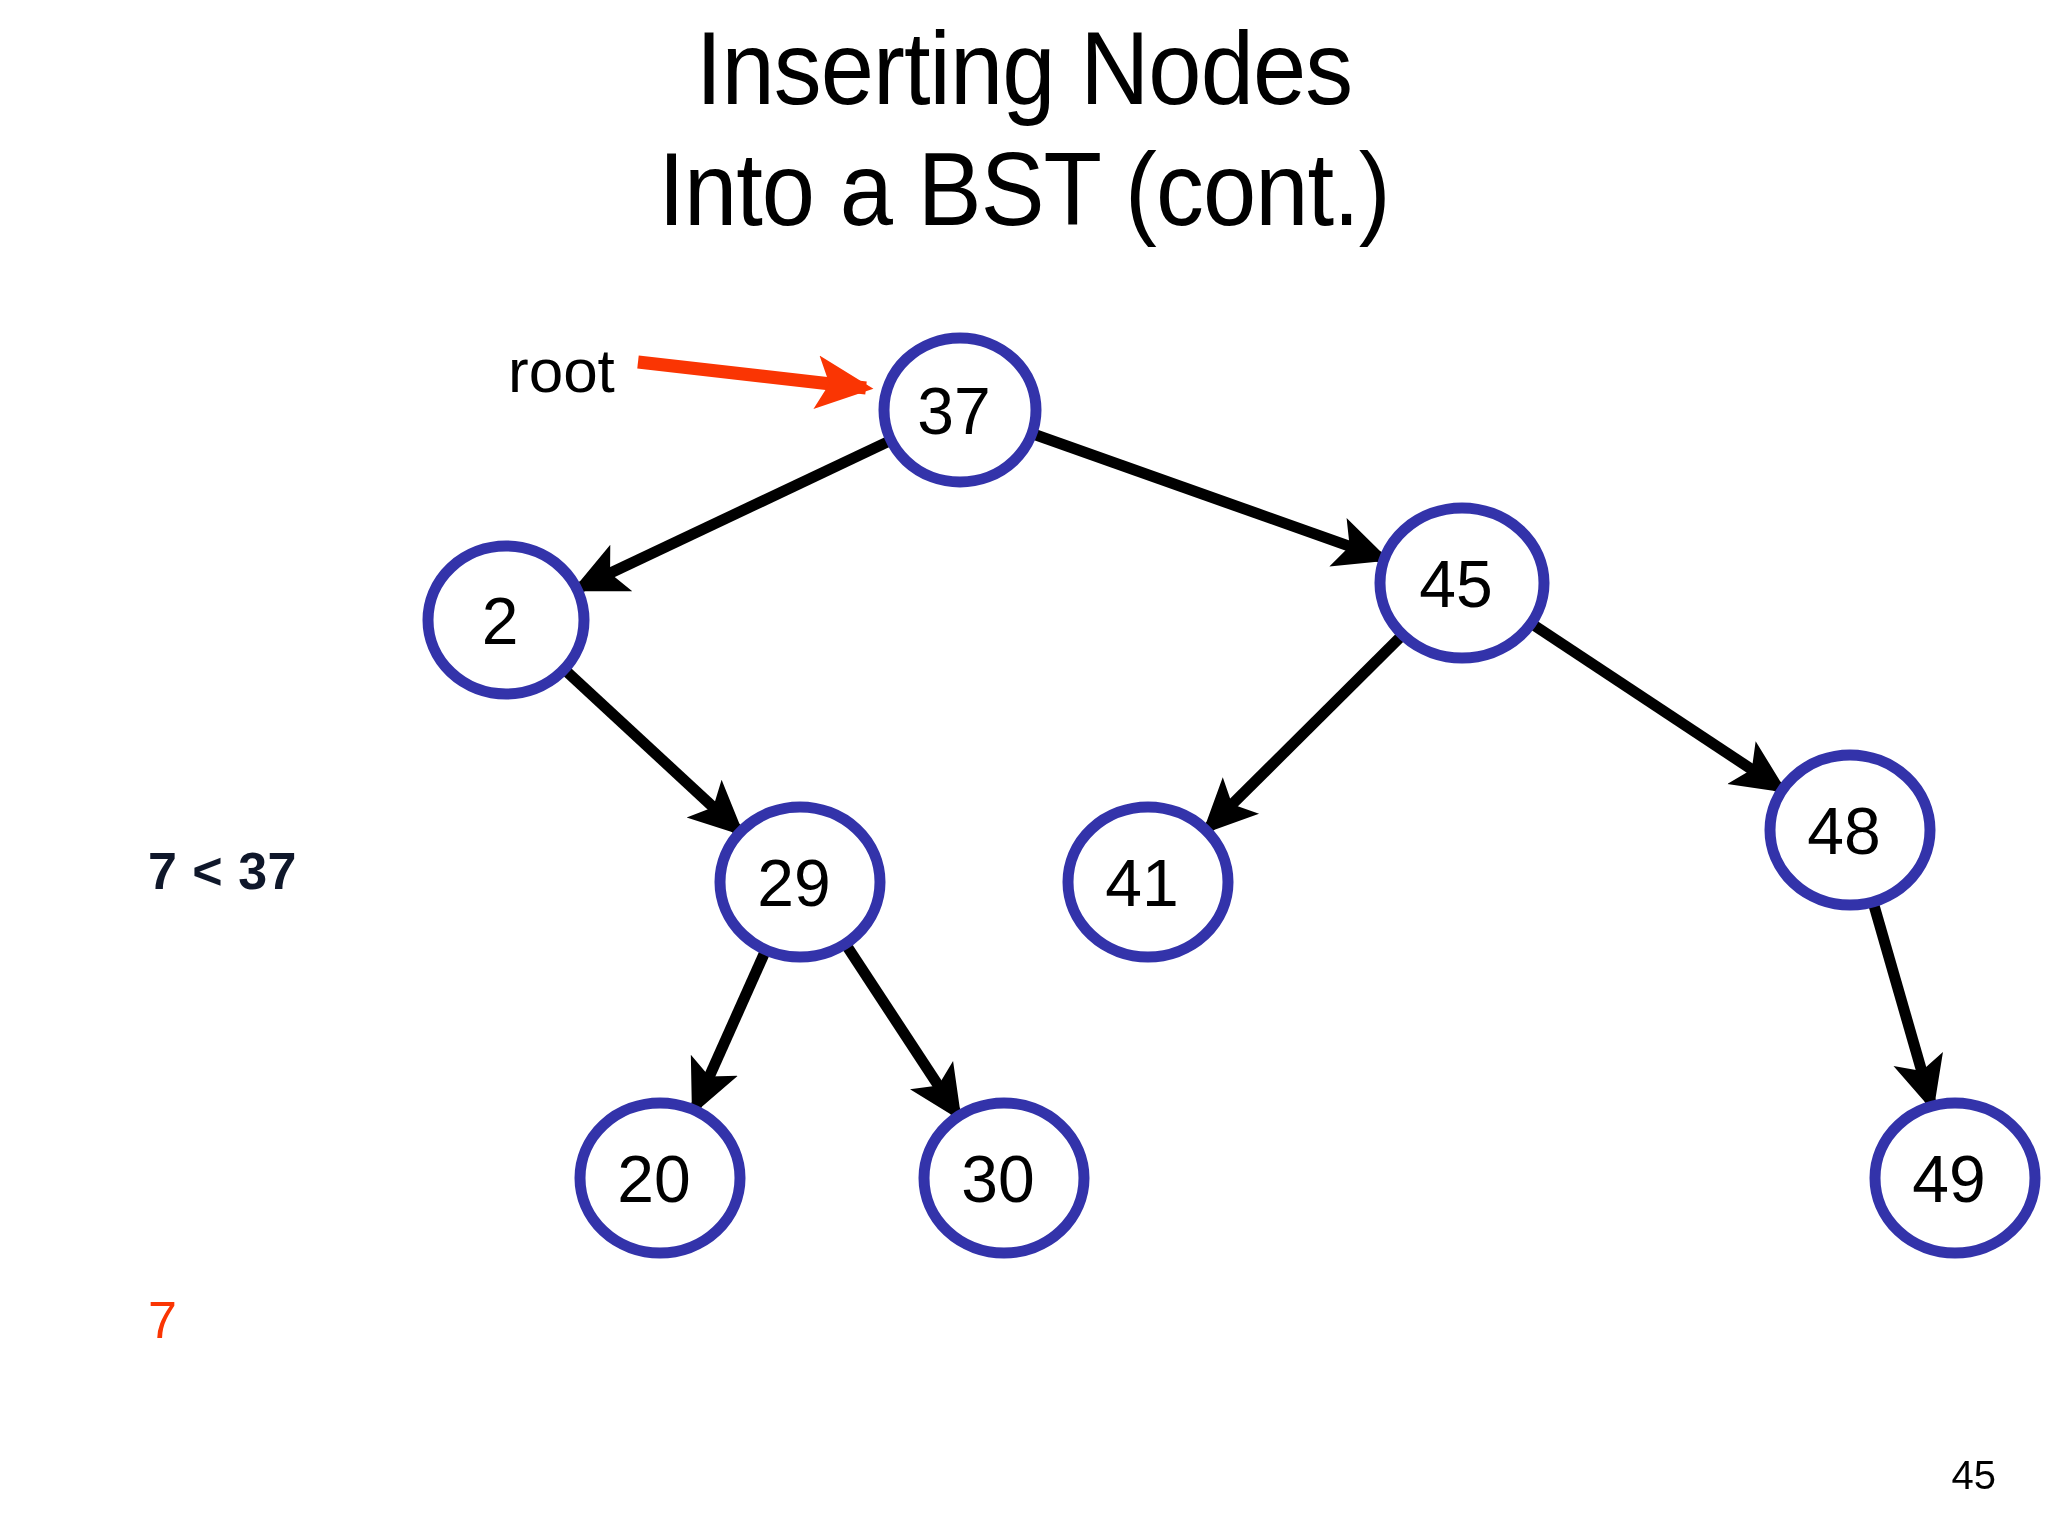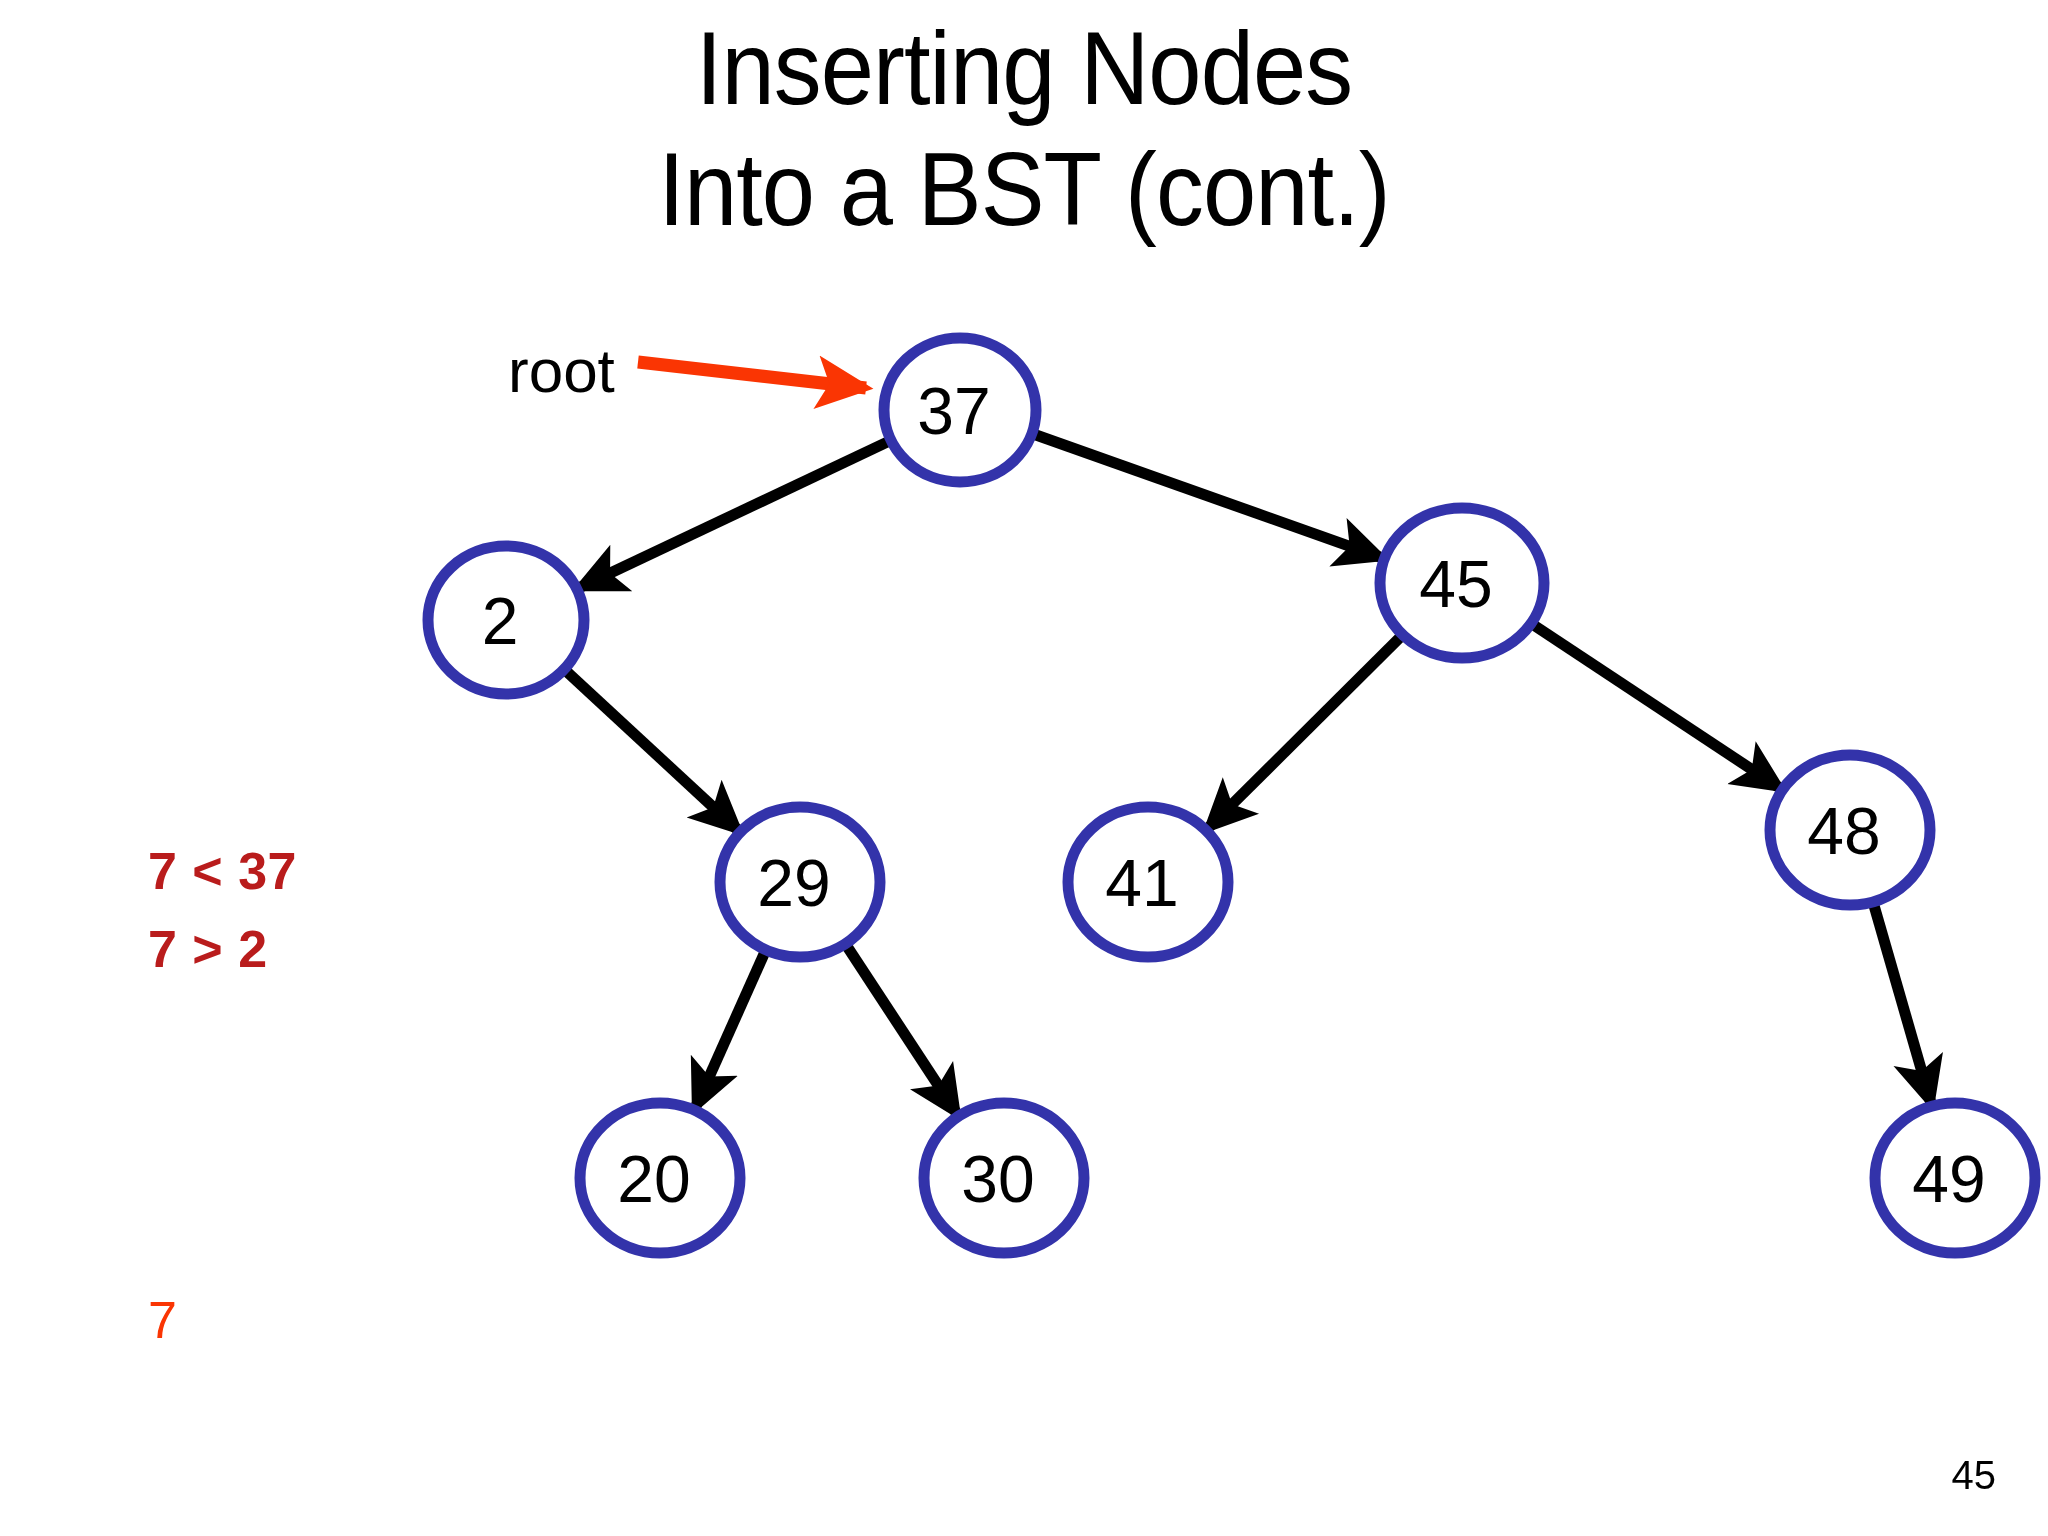--- a/index.html
+++ b/index.html
@@ -47,21 +47,21 @@
   .root-label {
     font-family: "Liberation Sans", sans-serif;
     font-size: 62px;
     fill: #000000;
   }
   #comparisons {
     position: absolute;
     left: 148px;
     top: 832px;
     width: 420px;
-    color: #b91c1c;
+    color: #0f172a;
     font-family: "Liberation Sans", sans-serif;
     font-size: 52px;
     font-weight: bold;
     line-height: 1.50;
     letter-spacing: 0.5px;
   }
   #comparisons .cmp {
     display: block;
     white-space: pre;
   }
@@ -154,20 +154,19 @@
         </g>
         <g>
           <ellipse cx="1955" cy="1178" rx="80" ry="75" fill="#FFFFFF" stroke="#3333AA" stroke-width="11"></ellipse>
           <text class="node-label" x="1949" y="1202" text-anchor="middle">49</text>
         </g>
       </g>
   </svg>
 
   <div id="comparisons">
       <span class="cmp">7 &lt; 37</span>
-      <span class="cmp">7 &gt; 2</span>
     </div>
 
   <div id="insert-value">7</div>
 
   <div id="page-number">45</div>
 
 </div>
 
 </body></html>

